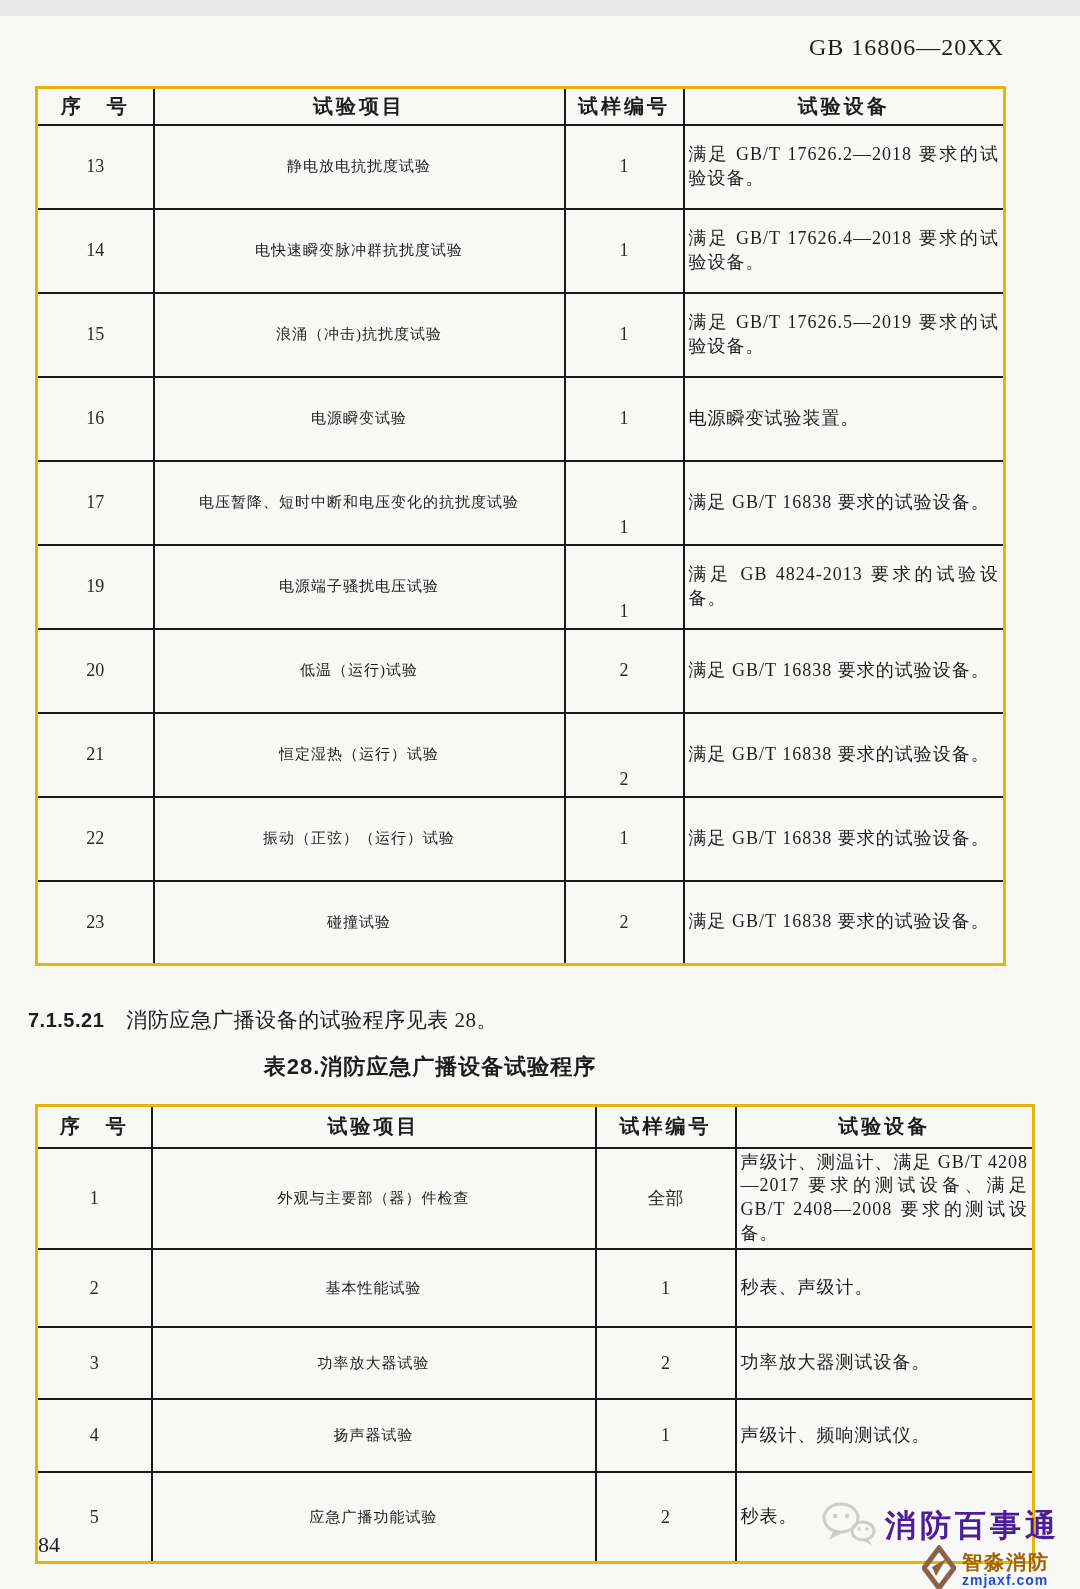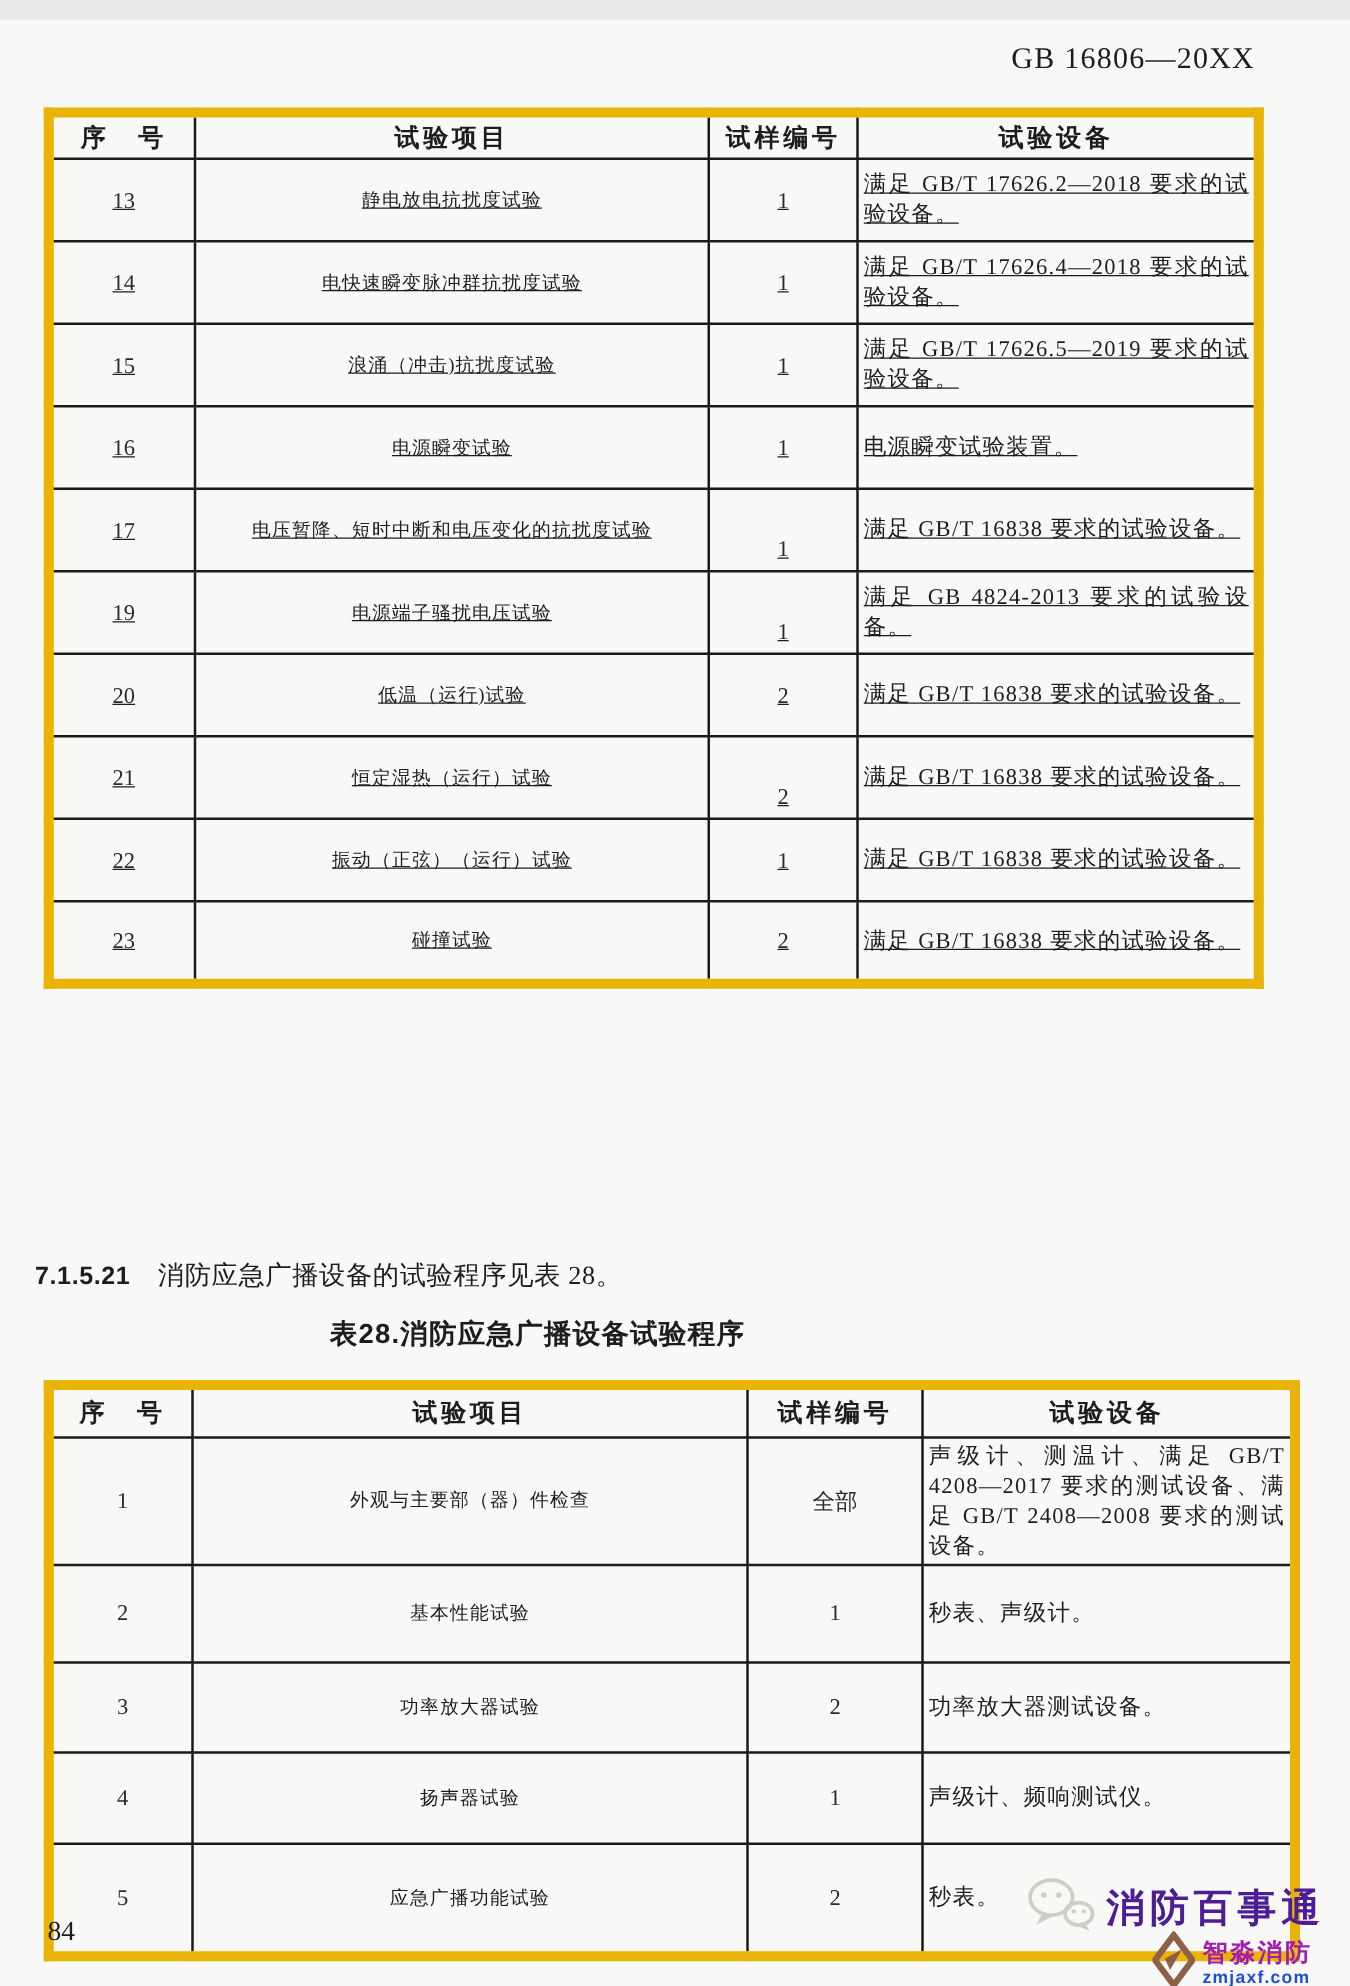--- a/index.html
+++ b/index.html
@@ -8,39 +8,39 @@
     background:#f8f8f7; overflow:hidden;
     font-family:"Liberation Serif","DejaVu Serif",serif;
     color:#1d1d1d;
   }
   
   .std-code{
     position:absolute; top:18px; right:76px;
     font-size:24px; letter-spacing:1px;
   }
   
-  table{border-collapse:collapse; table-layout:fixed; border:8px solid #eab308;}
+  table{border-collapse:collapse; table-layout:fixed; border:3px solid #eab308;}
   th,td{border:2px solid #1a1a1a; overflow:hidden; padding:0;}
   th{
     font-weight:bold; font-size:20px; letter-spacing:3px;
     text-align:center; vertical-align:middle;
   }
   td{vertical-align:middle;}
   td.no, td.sample{text-align:center; font-size:18px; color:#2a2a2a;}
   td.item{text-align:center; font-size:15px; letter-spacing:1px;}
   td.equip{
     text-align:justify; text-justify:inter-ideograph;
     font-size:18px; line-height:1.33; letter-spacing:1px;
     padding:2px 4px; vertical-align:middle;
   }
   td.sample.low{vertical-align:bottom; padding-bottom:6px;}
 
   #table1{position:absolute; left:35px; top:70px; width:968px;}
   #table1 thead tr{height:37px;}
-  #table1 tbody tr{height:66px;text-decoration:underline;}
+  #table1 tbody tr{height:84px;}
 
   #table2{position:absolute; left:35px; top:1088px; width:997px;}
   #table2 thead tr{height:42px;}
   #table2 tbody tr:nth-child(1){height:77px;}
   #table2 tbody tr:nth-child(2){height:78px;}
   #table2 tbody tr:nth-child(3){height:72px;}
   #table2 tbody tr:nth-child(4){height:73px;}
   #table2 tbody tr:nth-child(5){height:90px;}
   #table2 tbody tr:nth-child(1) td.equip{vertical-align:top;}
 
@@ -65,21 +65,21 @@
   .watermark-text{
     font-family:"Liberation Sans","DejaVu Sans",sans-serif;
     font-size:31px; letter-spacing:4px; font-weight:bold;
   }
   .brand{
     position:absolute; top:1529px; right:30px;
     display:flex; align-items:center; gap:6px;
     font-family:"Liberation Sans","DejaVu Sans",sans-serif;
   }
   .brand-col{display:flex; flex-direction:column; line-height:1.05;}
-  .brand-name{color:#a21caf; font-weight:bold; font-size:20px; letter-spacing:2px;}
+  .brand-name{color:#a16207; font-weight:bold; font-size:20px; letter-spacing:2px;}
   .brand-site{color:#1d4ed8; font-weight:bold; font-size:14px; letter-spacing:1px;}
 </style>
 </head>
 <body>
 
 <div class="page">
 
   <div class="std-code">GB 16806—20XX</div>
 
   <table id="table1">

